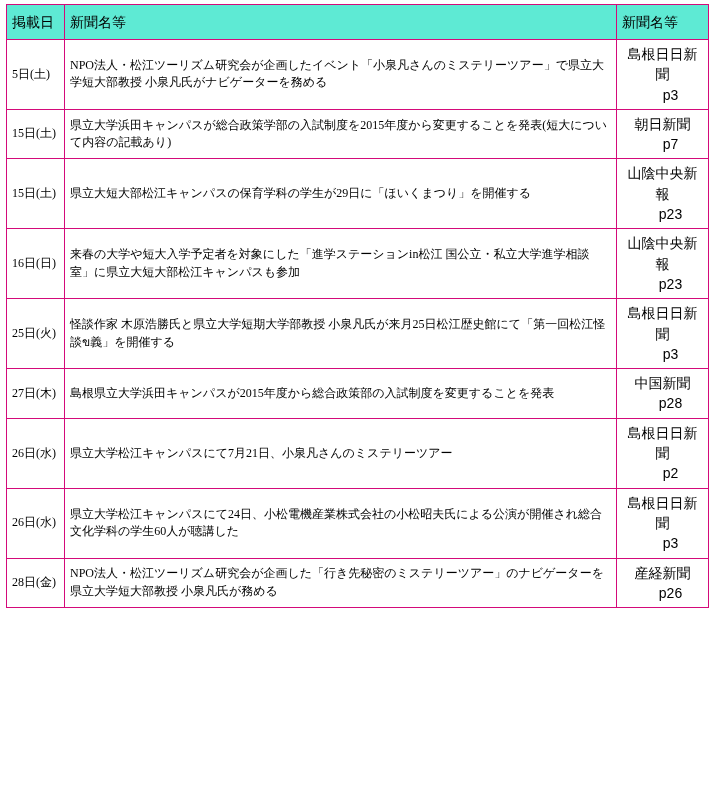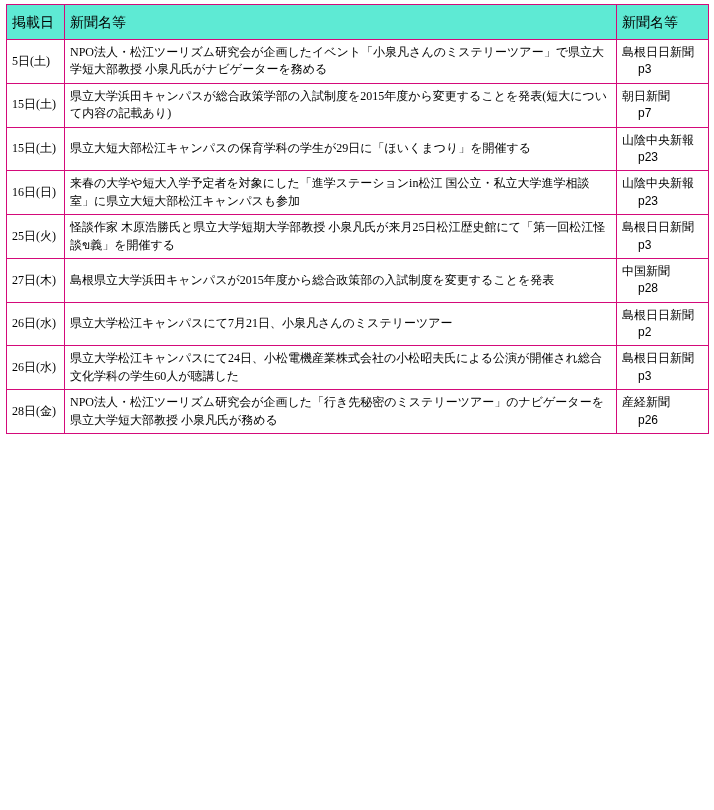--- a/index.html
+++ b/index.html
@@ -50,22 +50,22 @@
     font-size: 12px;
     white-space: nowrap;
     font-family: Liberation Serif, serif;
   }
   td.content-cell {
     text-align: left;
     font-size: 12px;
     font-family: Liberation Serif, serif;
   }
   td.paper-cell {
-    text-align: left;
-    font-size: 12px;
+    text-align: center;
+    font-size: 14px;
     line-height: 1.4;
   }
   .paper-name { display: block; }
   .paper-page { display: block; margin-left: 16px; }
 </style>
 </head>
 <body>
 
 <div class="table-wrap">
   <table class="article-table">

